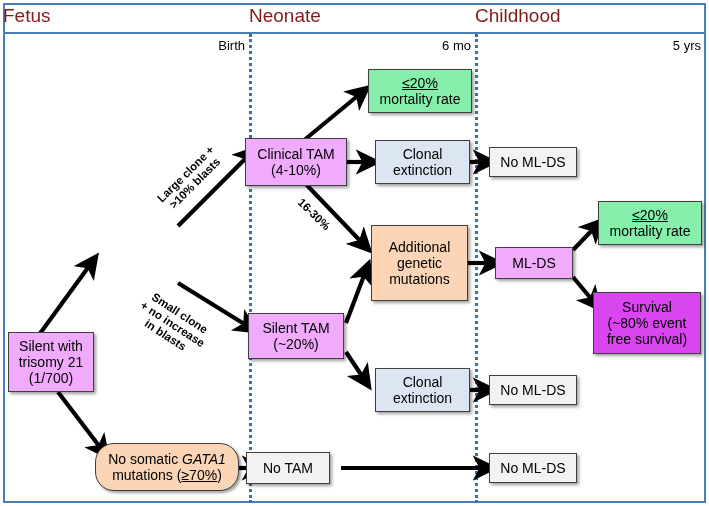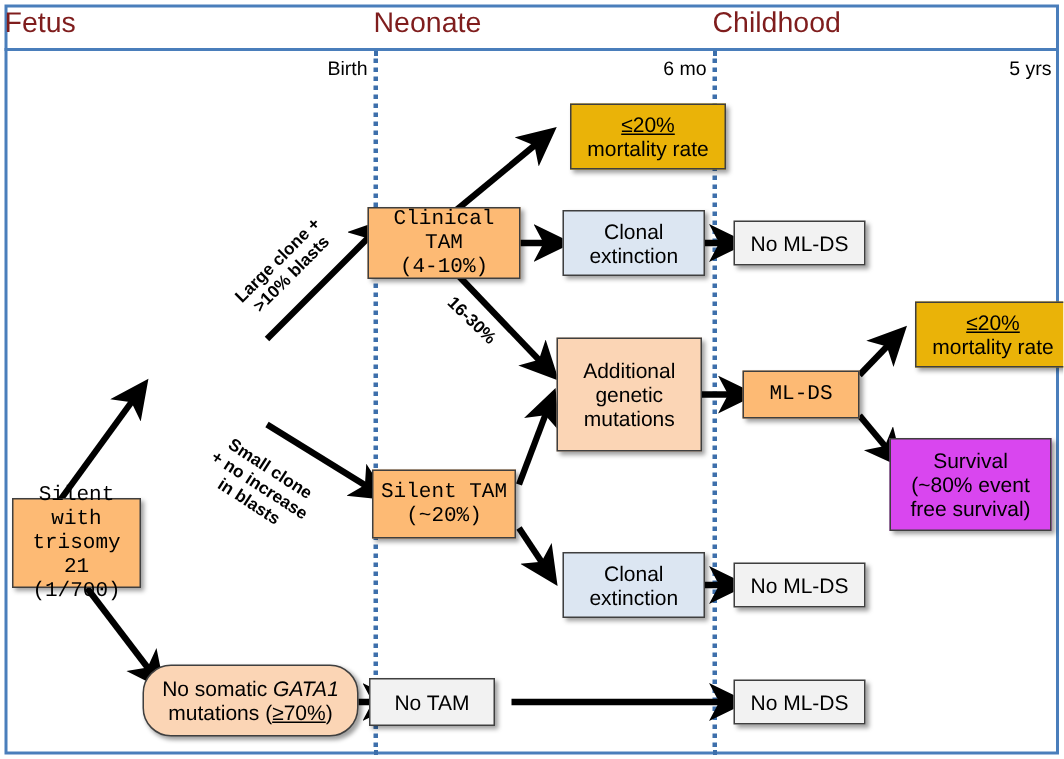--- a/index.html
+++ b/index.html
@@ -75,24 +75,24 @@
     text-align: center;
     font-size: 14px;
     line-height: 16px;
     color: #000000;
     padding: 2px 3px;
     box-shadow: 2px 2px 3px rgba(0,0,0,0.38);
   }
   .node .txt { display: block; width: 100%; }
   .node i { font-style: italic; }
   .u { text-decoration: underline; }
-  .c-blue      { background: #fdba74; font-family: Liberation Mono, monospace; }
+  .c-blue      { background: #f0abfc; }
   .c-lightblue { background: #dce6f2; }
   .c-peach     { background: #fbd5b5; }
-  .c-rose      { background: #eab308; margin-left: 12px; }
+  .c-rose      { background: #86efac; }
   .c-green     { background: #d946ef; }
   .c-white     { background: #f2f2f2; }
   
   .edge-label {
     position: absolute;
     font-size: 11.5px;
     line-height: 13px;
     color: #000000;
     white-space: nowrap;
     text-align: center;

